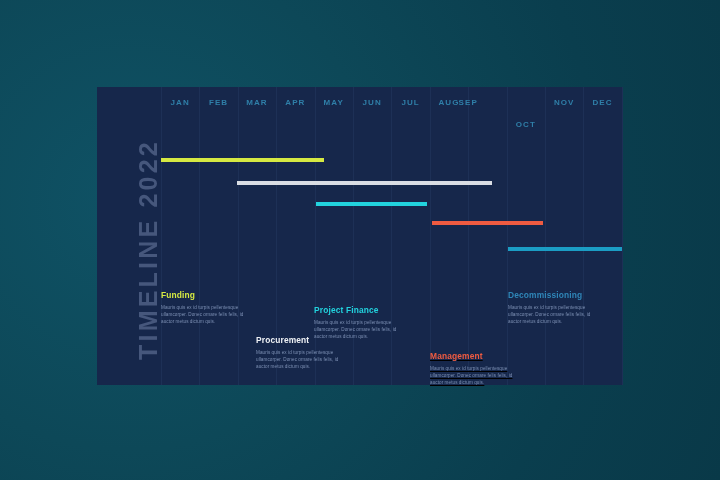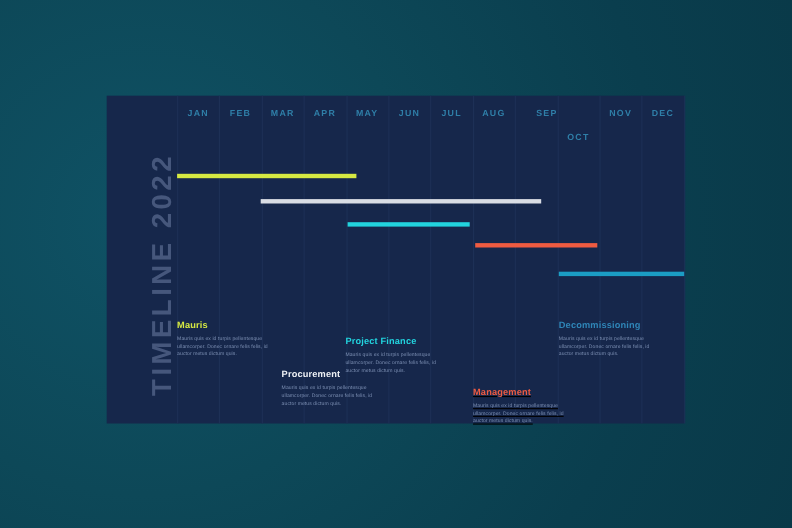--- a/index.html
+++ b/index.html
@@ -123,39 +123,39 @@
 
     <div id="month-header">
         <div class="month-label" style="left: 64px; color: rgb(47, 127, 168);">JAN</div>
         <div class="month-label" style="left: 102.4px; color: rgb(47, 127, 168);">FEB</div>
         <div class="month-label" style="left: 140.8px; color: rgb(47, 127, 168);">MAR</div>
         <div class="month-label" style="left: 179.2px; color: rgb(47, 127, 168);">APR</div>
         <div class="month-label" style="left: 217.6px; color: rgb(47, 127, 168);">MAY</div>
         <div class="month-label" style="left: 256px; color: rgb(47, 127, 168);">JUN</div>
         <div class="month-label" style="left: 294.4px; color: rgb(47, 127, 168);">JUL</div>
         <div class="month-label" style="left: 332.8px; color: rgb(47, 127, 168);">AUG</div>
-        <div class="month-label" style="left: 381px; color: rgb(47, 127, 168);">SEP</div>
+        <div class="month-label" style="left: 352px; color: rgb(47, 127, 168);">SEP</div>
         <div class="month-label" style="left: 409.6px; color: rgb(47, 127, 168); margin-top: 22px;">OCT</div>
         <div class="month-label" style="left: 448px; color: rgb(47, 127, 168);">NOV</div>
         <div class="month-label" style="left: 486.4px; color: rgb(47, 127, 168);">DEC</div>
       </div>
 
     <div id="timeline-title">TIMELINE 2022</div>
 
     <div id="bars">
         <div class="bar" style="left: 64px; top: 71px; width: 163px; background: rgb(214, 233, 66);"></div>
         <div class="bar" style="left: 140px; top: 94px; width: 255px; background: rgb(217, 221, 228);"></div>
         <div class="bar" style="left: 219px; top: 115px; width: 111px; background: rgb(34, 211, 222);"></div>
         <div class="bar" style="left: 335px; top: 134px; width: 111px; background: rgb(239, 91, 65);"></div>
         <div class="bar" style="left: 411px; top: 160px; width: 114px; background: rgb(27, 157, 196);"></div>
       </div>
 
     <div id="milestones">
         <div class="milestone" style="left: 64px; top: 203px;">
-          <div class="milestone-title" style="color: rgb(214, 233, 66);">Mauris</div>
+          <div class="milestone-title" style="color: rgb(214, 233, 66);">Funding</div>
           <div class="milestone-body">Mauris quis ex id turpis pellentesque ullamcorper. Donec ornare felis felis, id auctor metus dictum quis.</div>
         </div>
         <div class="milestone" style="left: 132px; top: 248px; margin-left: 27px;">
           <div class="milestone-title" style="color: rgb(238, 241, 245);">Procurement</div>
           <div class="milestone-body">Mauris quis ex id turpis pellentesque ullamcorper. Donec ornare felis felis, id auctor metus dictum quis.</div>
         </div>
         <div class="milestone" style="left: 217px; top: 218px;">
           <div class="milestone-title" style="color: rgb(34, 211, 222);">Project Finance</div>
           <div class="milestone-body">Mauris quis ex id turpis pellentesque ullamcorper. Donec ornare felis felis, id auctor metus dictum quis.</div>
         </div>

